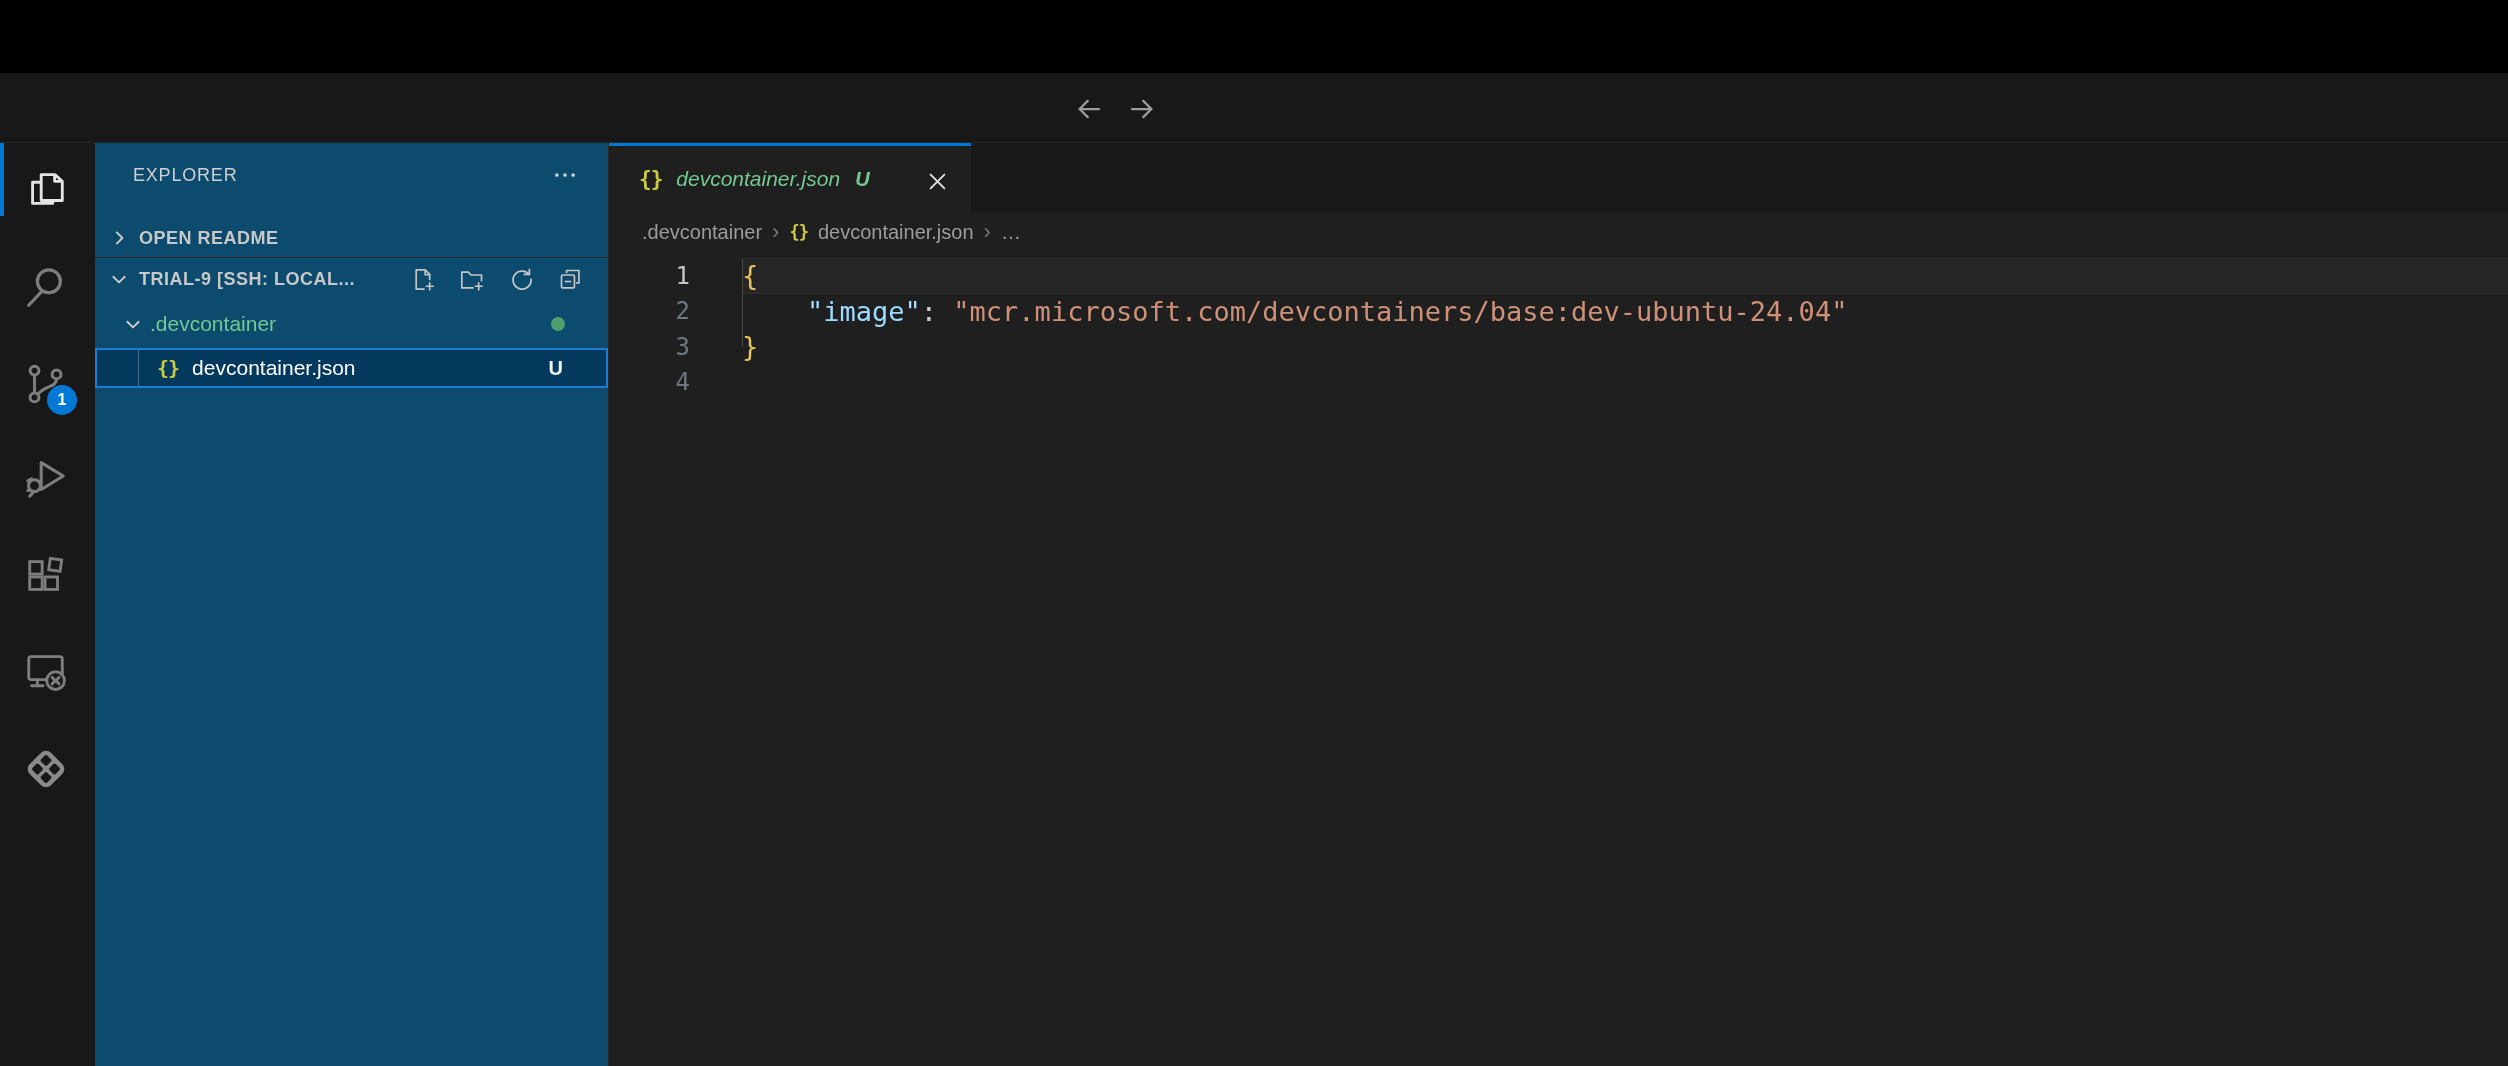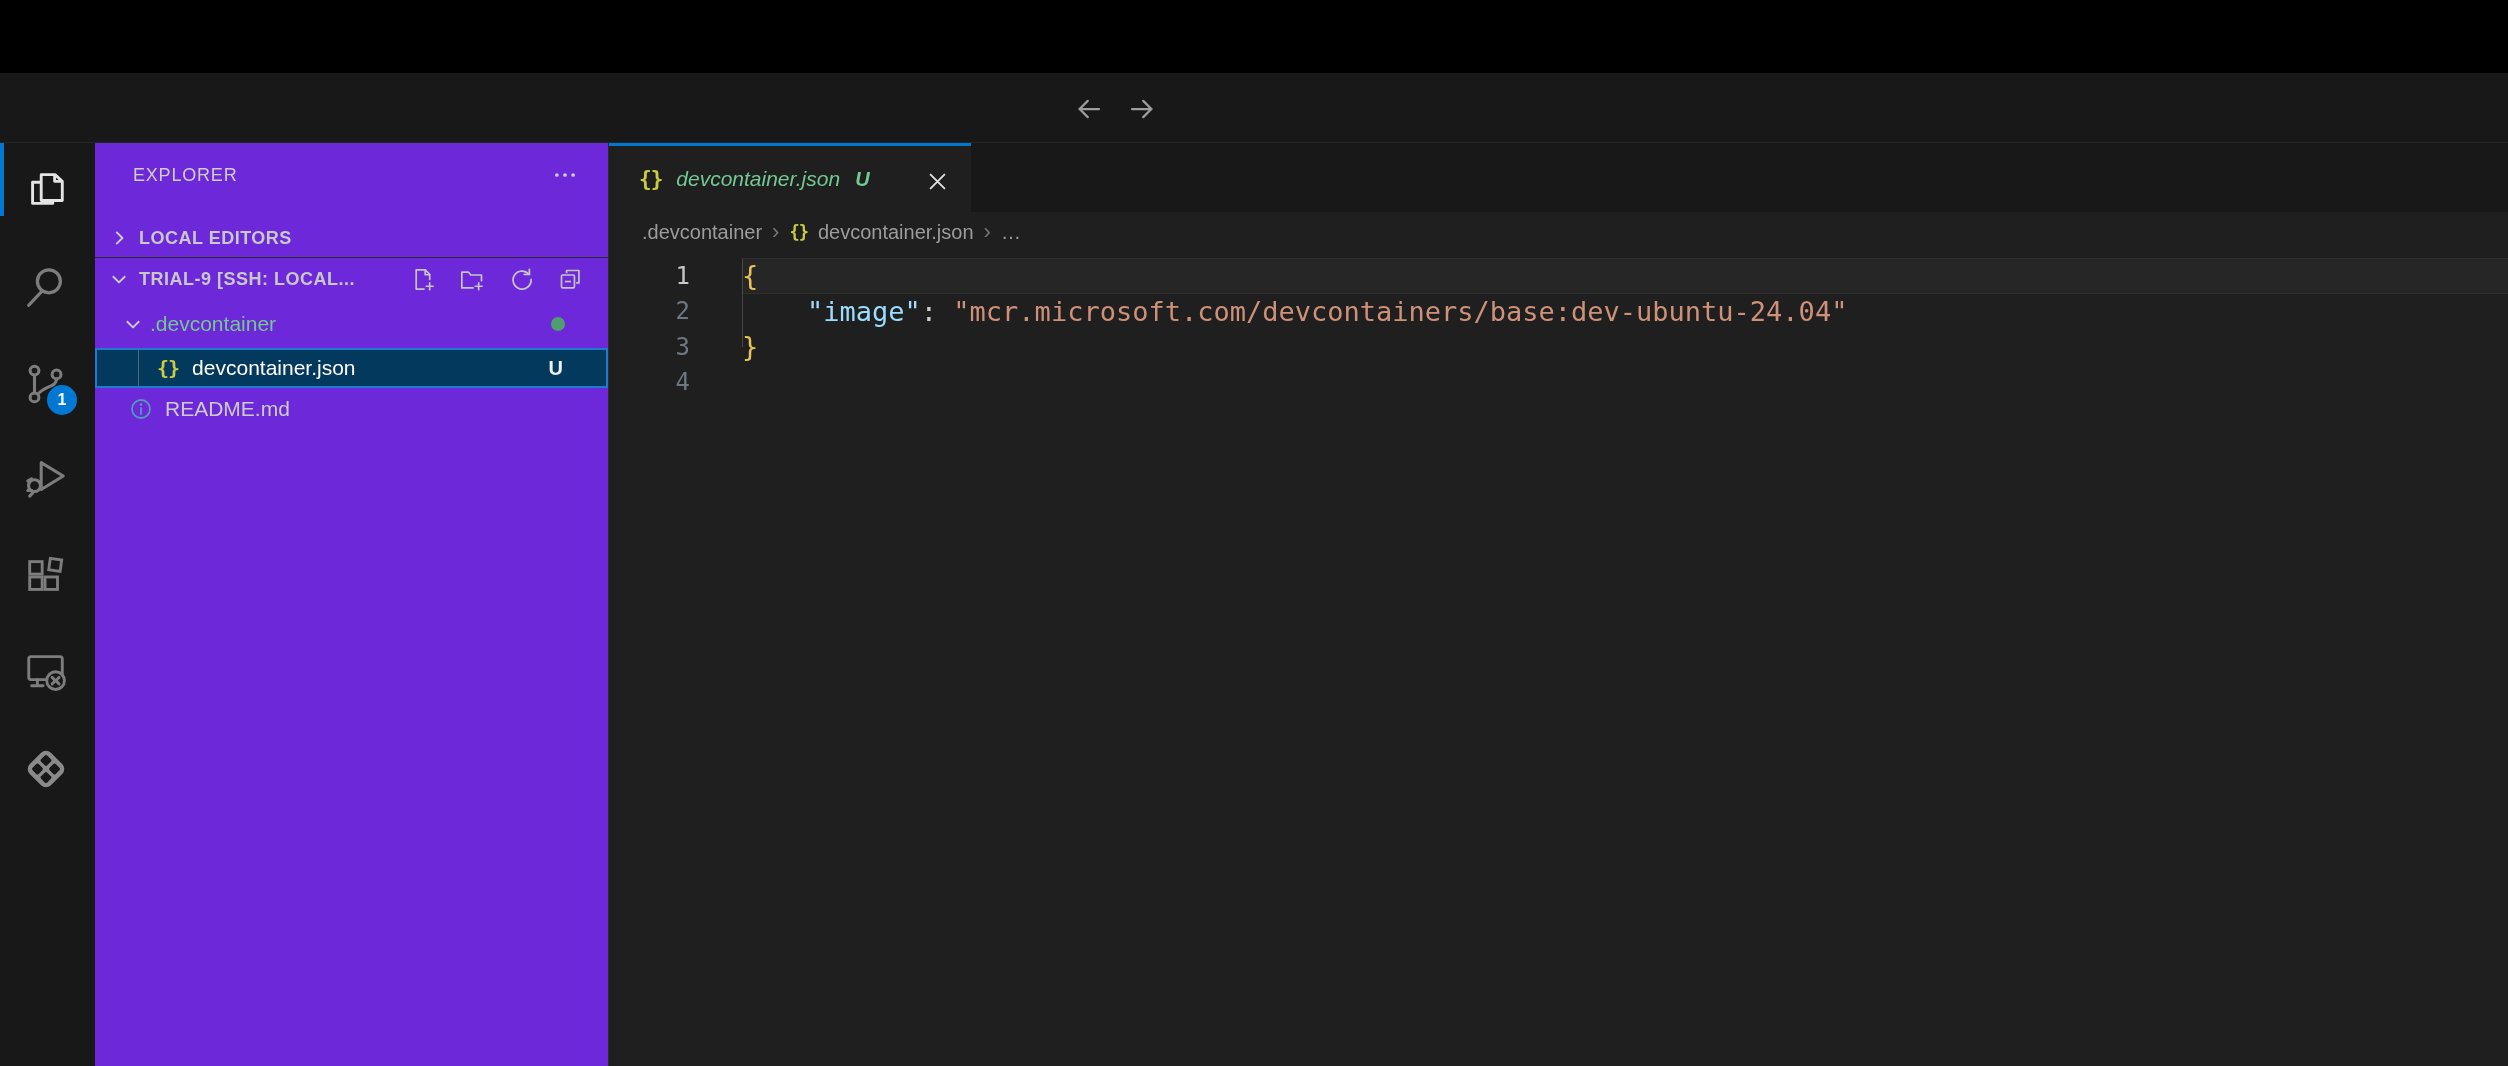--- a/index.html
+++ b/index.html
@@ -33,21 +33,21 @@
   #active-indicator { position:absolute; left:0; top:0; width:4px; height:73px; background:#0078d4; }
   .ab-cell { position:absolute; left:22px; width:48px; height:48px; display:flex; align-items:center; justify-content:center; color:#7d7d7d; cursor:pointer; }
   .ab-cell.active { color:#e4e4e4; }
   .ab-badge {
     position:absolute; right:-7px; bottom:-7px; width:30px; height:30px; border-radius:50%;
     background:#0078d4; color:#ffffff; font-size:16px; font-weight:bold;
     display:flex; align-items:center; justify-content:center;
   }
 
   
-  #sidebar { position:relative; width:513px; background:#6d28d9; flex:0 0 auto; color:#cccccc; }
+  #sidebar { position:relative; width:513px; background:#0c4a6e; flex:0 0 auto; color:#cccccc; }
   .sb-row { position:absolute; left:0; width:513px; display:flex; align-items:center; }
   #sb-title-row { top:12px; height:40px; }
   #sb-title { margin-left:38px; font-size:18px; letter-spacing:0.8px; color:#cfcfcf; }
   #sb-more { position:absolute; right:26px; top:8px; width:34px; height:24px; color:#cfcfcf; cursor:pointer; display:flex; align-items:center; justify-content:center; }
   #open-editors-row { top:77px; height:36px; cursor:pointer; }
   #open-editors-row .label, #workspace-row .label { font-size:18px; font-weight:bold; color:#c8c8c8; letter-spacing:0.5px; }
   .sb-chevron { margin-left:13px; margin-right:9px; width:22px; height:22px; color:#cccccc; flex:0 0 auto; }
   #section-divider { position:absolute; left:0; top:114px; width:513px; border-top:1px solid #2b2b2b; }
   #workspace-row { top:116px; height:40px; cursor:pointer; }
   .ws-actions { position:absolute; right:24px; top:7px; display:flex; gap:22px; }
@@ -205,21 +205,21 @@
             <circle cx="12" cy="12" r="1.7"></circle>
             <circle cx="19.5" cy="12" r="1.7"></circle>
           </svg>
       </div>
     </div>
 
     <div class="sb-row" id="open-editors-row">
       <svg class="sb-chevron" viewBox="0 0 16 16" fill="none" stroke="currentColor" stroke-width="1.4" stroke-linejoin="round">
           <path d="M6 3.5 10.5 8 6 12.5"></path>
         </svg>
-      <span class="label">LOCAL EDITORS</span>
+      <span class="label">OPEN README</span>
     </div>
 
     <div id="section-divider"></div>
 
     <div class="sb-row" id="workspace-row">
       <svg class="sb-chevron" viewBox="0 0 16 16" fill="none" stroke="currentColor" stroke-width="1.4" stroke-linejoin="round">
           <path d="M3.5 6 8 10.5 12.5 6"></path>
         </svg>
       <span class="label">TRIAL-9 [SSH: LOCAL...</span>
       <div class="ws-actions">
@@ -260,28 +260,20 @@
       <div id="git-dot"></div>
     </div>
 
     <div class="sb-row" id="selected-row">
       <div id="tree-indent-guide"></div>
       <span class="json-glyph">{}</span>
       <span id="selected-file-name">devcontainer.json</span>
       <span id="selected-badge">U</span>
     </div>
 
-    <div class="sb-row" id="readme-row">
-      <svg id="readme-icon" viewBox="0 0 24 24" fill="none" stroke="currentColor" stroke-width="1.8" stroke-linecap="round">
-        <circle cx="12" cy="12" r="9"></circle>
-          <circle cx="12" cy="7.6" r="0.6" fill="currentColor" stroke-width="1.4"></circle>
-          <path d="M12 11v6"></path>
-      </svg>
-      <span id="readme-name">README.md</span>
-    </div>
   </div>
 
   <div id="editor">
     <div id="tabbar">
       <div id="tab">
         <span class="json-glyph">{}</span>
         <span id="tab-label">devcontainer.json</span>
         <span id="tab-badge">U</span>
         <div id="tab-close">
           <svg viewBox="0 0 20 20" width="23" height="23" fill="none" stroke="currentColor" stroke-width="1.6" stroke-linecap="round">

